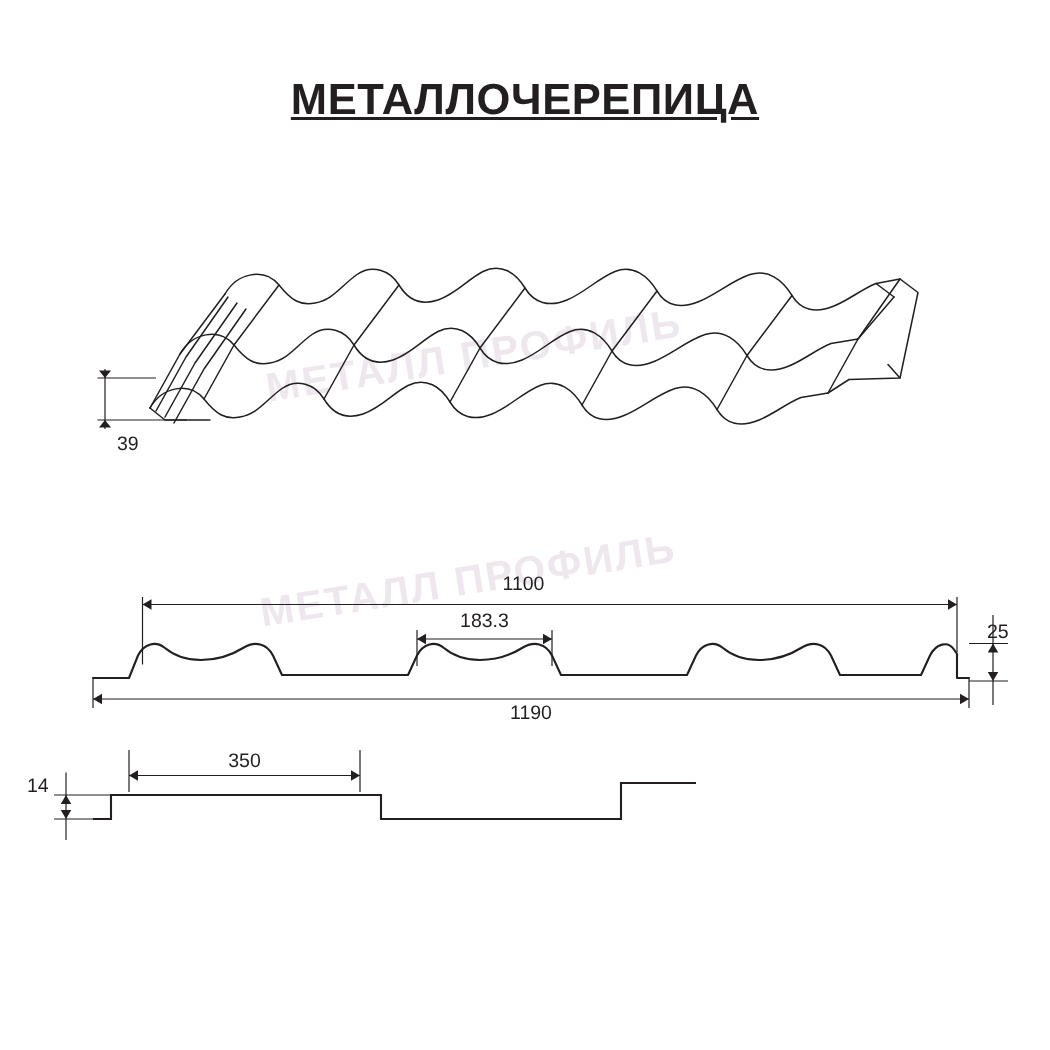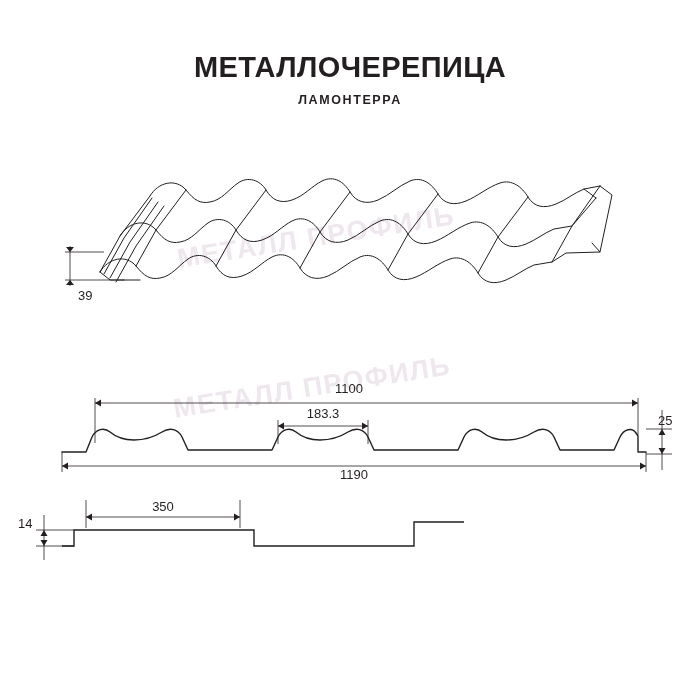--- a/index.html
+++ b/index.html
@@ -26,20 +26,21 @@
     top: 52px;
     width: 700px;
     text-align: center;
   }
   .title {
     font-size: 29px;
     font-weight: bold;
     letter-spacing: 0.4px;
     color: #231f20;
     line-height: 1.05;
+    text-decoration: underline;
   }
   .subtitle {
     margin-top: 11px;
     font-size: 12.5px;
     font-weight: bold;
     letter-spacing: 1.6px;
     color: #231f20;
   }
   .drawing {
     position: absolute;
@@ -78,21 +79,20 @@
     fill: #231f20;
   }
 </style>
 </head>
 <body>
 
 <div class="page">
 
   <div class="title-block">
     <div class="title">МЕТАЛЛОЧЕРЕПИЦА</div>
-    <div class="subtitle">ЛАМОНТЕРРА</div>
   </div>
 
   <div class="wm wm1">МЕТАЛЛ ПРОФИЛЬ</div>
   <div class="wm wm2">МЕТАЛЛ ПРОФИЛЬ</div>
 
   <svg class="drawing" viewBox="0 0 700 700" width="700" height="700">
 
     <g fill="none" stroke="#231f20" stroke-width="1" stroke-linejoin="round" stroke-linecap="round">
 
       <path d="M150 196 C158 182 176 178 186 190 C194 200 200 204 210 202 C222 200 228 190 238 183 C248 176 260 180 266 190 C272 200 280 204 292 200 C304 196 312 186 322 181 C334 175 344 182 350 192 C356 202 366 205 378 200 C390 195 398 186 410 181 C422 176 432 184 438 194 C444 204 454 206 466 201 C478 196 488 187 500 183 C512 179 522 187 528 197 C534 207 544 209 556 204 C566 200 574 193 584 189 L600 186"></path>

